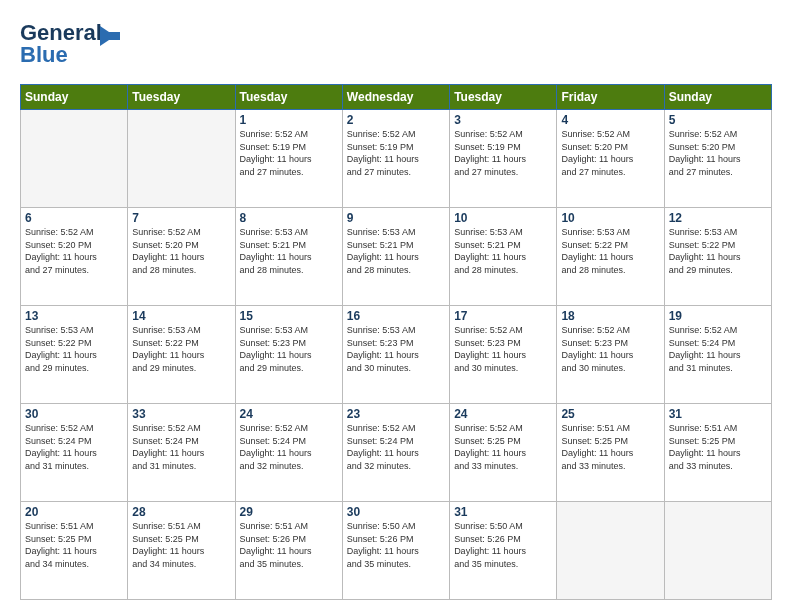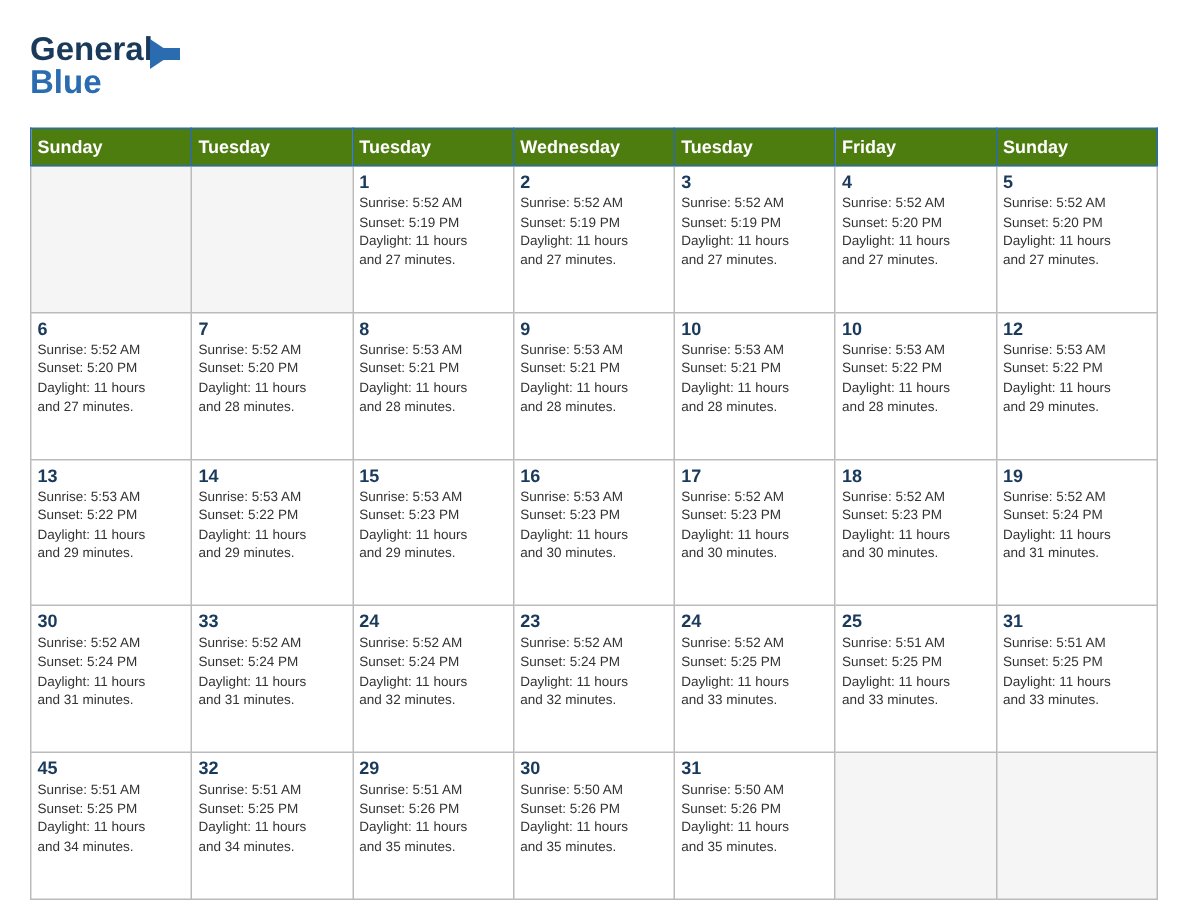--- a/index.html
+++ b/index.html
@@ -303,28 +303,28 @@
           <td>
             <span class="day-num">31</span>
             <div class="day-info" style="white-space: pre-line;">Sunrise: 5:51 AM
 Sunset: 5:25 PM
 Daylight: 11 hours
 and 33 minutes.</div>
           </td>
         </tr>
         <tr>
           <td>
-            <span class="day-num">45</span>
+            <span class="day-num">20</span>
             <div class="day-info" style="white-space: pre-line;">Sunrise: 5:51 AM
 Sunset: 5:25 PM
 Daylight: 11 hours
 and 34 minutes.</div>
           </td>
           <td>
-            <span class="day-num">32</span>
+            <span class="day-num">28</span>
             <div class="day-info" style="white-space: pre-line;">Sunrise: 5:51 AM
 Sunset: 5:25 PM
 Daylight: 11 hours
 and 34 minutes.</div>
           </td>
           <td>
             <span class="day-num">29</span>
             <div class="day-info" style="white-space: pre-line;">Sunrise: 5:51 AM
 Sunset: 5:26 PM
 Daylight: 11 hours

